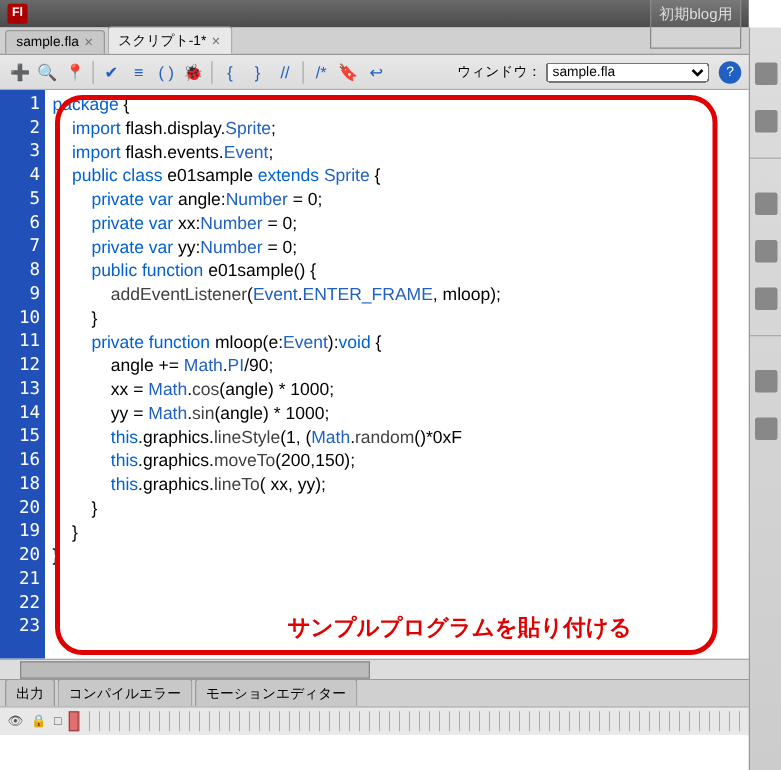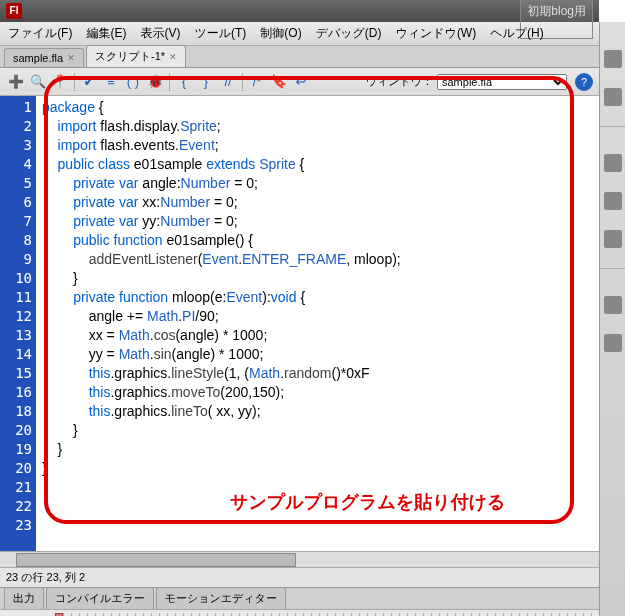--- a/index.html
+++ b/index.html
@@ -41,30 +41,20 @@
 </style>
 </head>
 <body>
 
 <div class="main-col">
 <div class="titlebar">
   <div class="logo">Fl</div>
   <div class="tag">初期blog用</div>
 </div>
 
-<div class="menubar" id="menubar">
-      <span>ファイル(F)</span>
-      <span>編集(E)</span>
-      <span>表示(V)</span>
-      <span>ツール(T)</span>
-      <span>制御(O)</span>
-      <span>デバッグ(D)</span>
-      <span>ウィンドウ(W)</span>
-      <span>ヘルプ(H)</span>
-    </div>
 
 <div class="tabs" id="doctabs">
       <div class="tab">
         <span>sample.fla</span>
         <span class="x">✕</span>
       </div>
       <div class="tab active">
         <span>スクリプト-1*</span>
         <span class="x">✕</span>
       </div>
@@ -120,23 +110,20 @@
         <div>22</div>
         <div>23</div>
       </div>
   <div class="code" id="code"><div><span class="kw">package</span><span> {</span></div><div><span>    </span><span class="kw">import</span><span> flash.display.</span><span class="tp">Sprite</span><span>;</span></div><div><span>    </span><span class="kw">import</span><span> flash.events.</span><span class="tp">Event</span><span>;</span></div><div><span></span></div><div><span>    </span><span class="kw">public class</span><span> e01sample </span><span class="kw">extends</span><span> </span><span class="tp">Sprite</span><span> {</span></div><div><span>        </span><span class="kw">private var</span><span> angle:</span><span class="tp">Number</span><span> = 0;</span></div><div><span>        </span><span class="kw">private var</span><span> xx:</span><span class="tp">Number</span><span> = 0;</span></div><div><span>        </span><span class="kw">private var</span><span> yy:</span><span class="tp">Number</span><span> = 0;</span></div><div><span></span></div><div><span>        </span><span class="kw">public function</span><span> e01sample() {</span></div><div><span>            </span><span class="fn">addEventListener</span><span>(</span><span class="tp">Event</span><span>.</span><span class="tp">ENTER_FRAME</span><span>, mloop);</span></div><div><span>        }</span></div><div><span></span></div><div><span>        </span><span class="kw">private function</span><span> mloop(e:</span><span class="tp">Event</span><span>):</span><span class="kw">void</span><span> {</span></div><div><span>            angle += </span><span class="tp">Math</span><span>.</span><span class="tp">PI</span><span>/90;</span></div><div><span>            xx = </span><span class="tp">Math</span><span>.</span><span class="fn">cos</span><span>(angle) * 1000;</span></div><div><span>            yy = </span><span class="tp">Math</span><span>.</span><span class="fn">sin</span><span>(angle) * 1000;</span></div><div><span>            </span><span class="kw">this</span><span>.graphics.</span><span class="fn">lineStyle</span><span>(1, (</span><span class="tp">Math</span><span>.</span><span class="fn">random</span><span>()*0xF</span></div><div><span>            </span><span class="kw">this</span><span>.graphics.</span><span class="fn">moveTo</span><span>(200,150);</span></div><div><span>            </span><span class="kw">this</span><span>.graphics.</span><span class="fn">lineTo</span><span>( xx, yy);</span></div><div><span>        }</span></div><div><span>    }</span></div><div><span>}</span></div></div>
 </div>
 
 <div class="hscroll">
       <div class="thumb"></div>
     </div>
 
-<div class="statusline">
-      <span>23 の行 23, 列 2</span>
-    </div>
 
 <div class="bottom-tabs" id="btabs">
       <div class="tab">出力</div>
       <div class="tab">コンパイルエラー</div>
       <div class="tab">モーションエディター</div>
     </div>
 
 <div class="timeline">
   <span>👁</span>
   <span>🔒</span>

